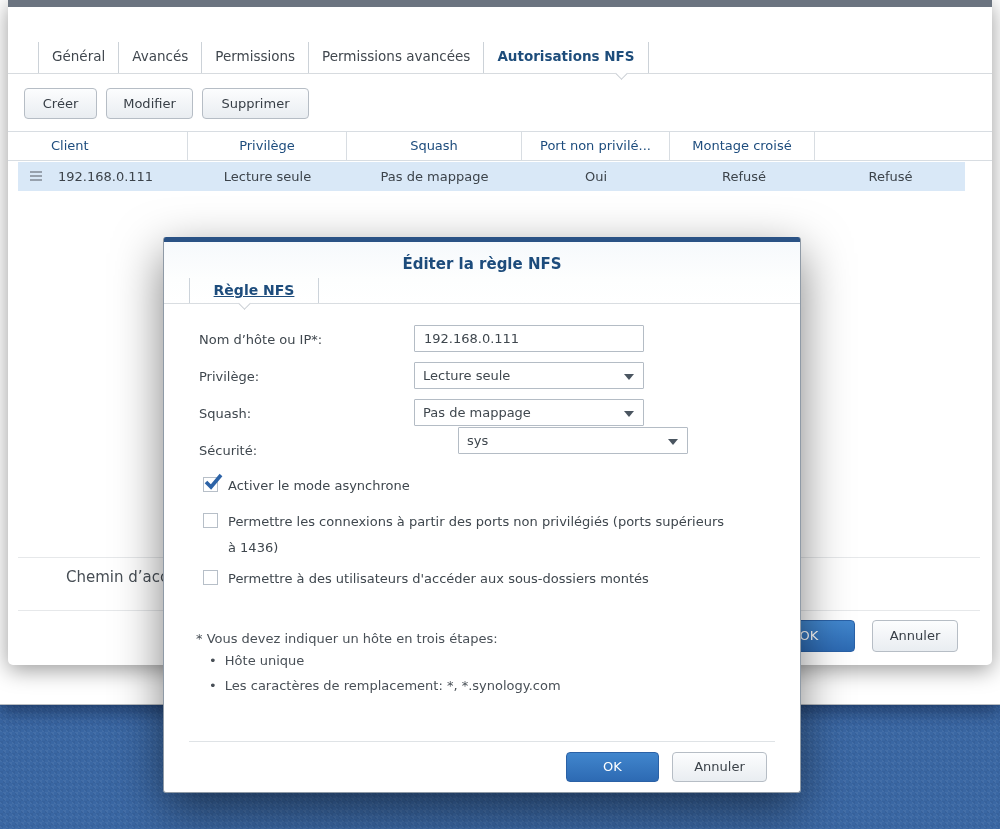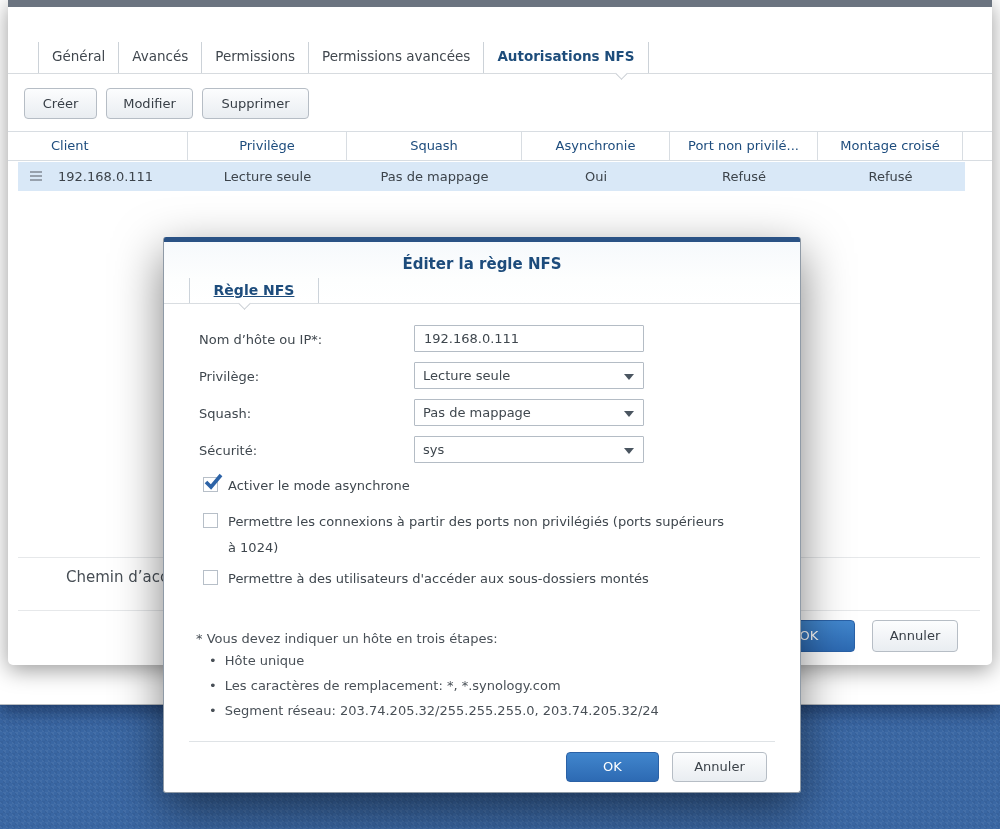--- a/index.html
+++ b/index.html
@@ -184,21 +184,20 @@
   <div class="bd-notch"></div>
 
   <button class="btn-light bd-btn create">Créer</button>
   <button class="btn-light bd-btn modify">Modifier</button>
   <button class="btn-light bd-btn delete">Supprimer</button>
 
   <div class="bd-thead">
     <div class="hcell c0">Client</div>
     <div class="hcell c1">Privilège</div>
     <div class="hcell c2">Squash</div>
-    <div class="hcell c3">Asynchronie</div>
     <div class="hcell c4">Port non privilé...</div>
     <div class="hcell c5">Montage croisé</div>
   </div>
 
   <div class="bd-row">
     <div class="rcell c0">
       <span class="drag-handle">
           <i></i>
           <i></i>
           <i></i>
@@ -238,41 +237,40 @@
     <span class="chevron"></span>
   </div>
 
   <div class="m-label" style="top:169px;">Squash:</div>
   <div class="m-field m-select" style="top:162px;">
     <span>Pas de mappage</span>
     <span class="chevron"></span>
   </div>
 
   <div class="m-label" style="top:206px;">Sécurité:</div>
-  <div class="m-field m-select" style="top:199px;">
+  <div class="m-field m-select" style="top:190px;margin-left:44px;">
     <span>sys</span>
     <span class="chevron"></span>
   </div>
 
   <div class="m-check" style="top:240px;">
     <svg width="21" height="19">
       <path d="M3 9 L8 14 L18 2" stroke="#2d63a7" stroke-width="3.6" fill="none"></path>
     </svg>
   </div>
   <div class="m-cblabel" style="top:236px;">Activer le mode asynchrone</div>
 
   <div class="m-check" style="top:276px;"></div>
-  <div class="m-cblabel" style="top:272px;">Permettre les connexions à partir des ports non privilégiés (ports supérieurs à 1024)</div>
+  <div class="m-cblabel" style="top:272px;">Permettre les connexions à partir des ports non privilégiés (ports supérieurs à 1436)</div>
 
   <div class="m-check" style="top:333px;"></div>
   <div class="m-cblabel" style="top:329px;">Permettre à des utilisateurs d'accéder aux sous-dossiers montés</div>
 
   <div class="m-note-intro">* Vous devez indiquer un hôte en trois étapes:</div>
   <ul class="m-note-list">
     <li>Hôte unique</li>
     <li>Les caractères de remplacement: *, *.synology.com</li>
-    <li>Segment réseau: 203.74.205.32/255.255.255.0, 203.74.205.32/24</li>
   </ul>
 
   <div class="m-footline"></div>
   <button class="btn-blue m-ok">OK</button>
   <button class="btn-light m-cancel">Annuler</button>
 </div>
 
 </body></html>

